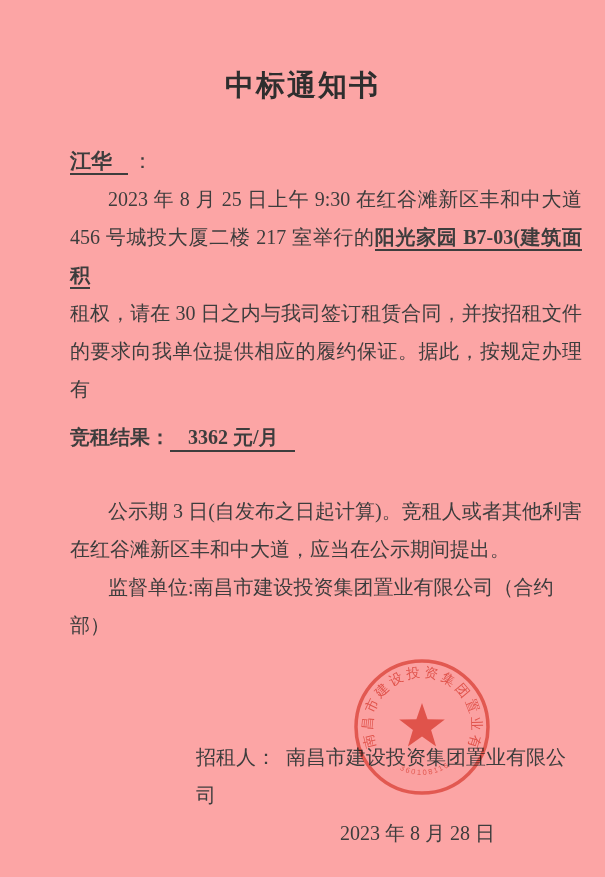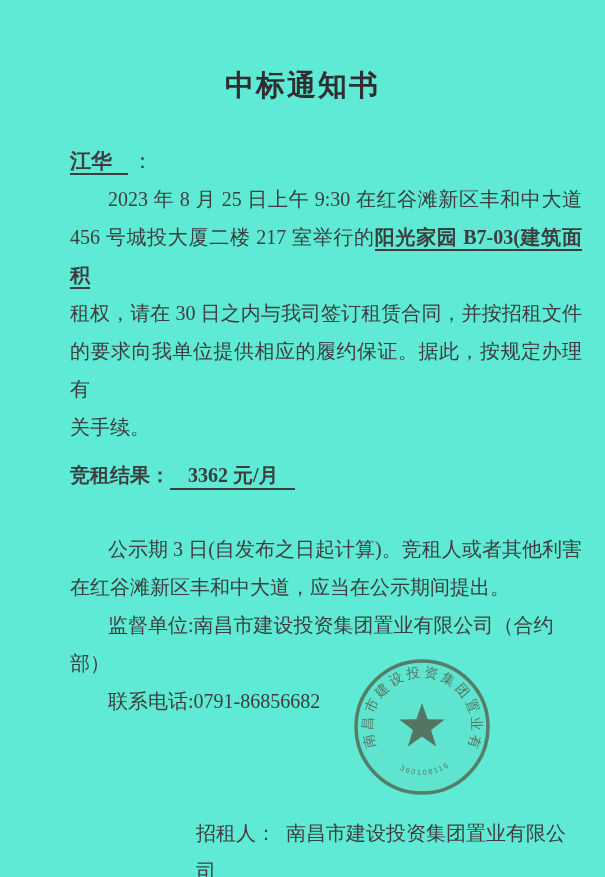--- a/index.html
+++ b/index.html
@@ -1,20 +1,20 @@
 <!DOCTYPE html>
 <html><head>
 <meta charset="utf-8">
 <style>
   html,body{margin:0;padding:0;background:#888;}
   .page{
     position:relative;
     width:605px;height:877px;
     margin:0 auto;
-    background:#5eead4;
+    background:#fca5a5;
     overflow:hidden;
     font-family:"Liberation Serif","DejaVu Serif",serif;
     color:#3d3d3d;
   }
   .title{
     padding-top:64px;
     text-align:center;
     font-size:29px;
     font-weight:700;
     letter-spacing:2px;
@@ -91,32 +91,30 @@
 
     <div class="recipient">
       <span class="name">江华</span><span class="colon">：</span>
     </div>
 
     <div class="para">
       <div class="line justify indent"><span>2023 年 8 月 25 日上午 9:30 在红谷滩新区丰和中大道</span></div>
       <div class="line justify"><span>456 号城投大厦二楼 217 室举行的</span><span class="em">阳光家园 B7-03(建筑面积</span></div>
       <div class="line justify"><span>租权，请在 30 日之内与我司签订租赁合同，并按招租文件</span></div>
       <div class="line justify"><span>的要求向我单位提供相应的履约保证。据此，按规定办理有</span></div>
-      <div class="line"><span>关手续。</span></div>
     </div>
 
     <div class="result">
       <span>竞租结果：</span><span class="result-value">3362 元/月</span>
     </div>
 
     <div class="para notice">
       <div class="line justify indent"><span>公示期 3 日(自发布之日起计算)。竞租人或者其他利害</span></div>
       <div class="line"><span>在红谷滩新区丰和中大道，应当在公示期间提出。</span></div>
       <div class="line indent"><span>监督单位:南昌市建设投资集团置业有限公司（合约部）</span></div>
-      <div class="line indent"><span>联系电话:0791-86856682</span></div>
     </div>
 
     <div class="sig-line">
       <span>招租人：</span><span class="sig-name">南昌市建设投资集团置业有限公司</span>
     </div>
 
     <div class="date-line">2023 年 8 月 28 日</div>
 
   </div>
 

